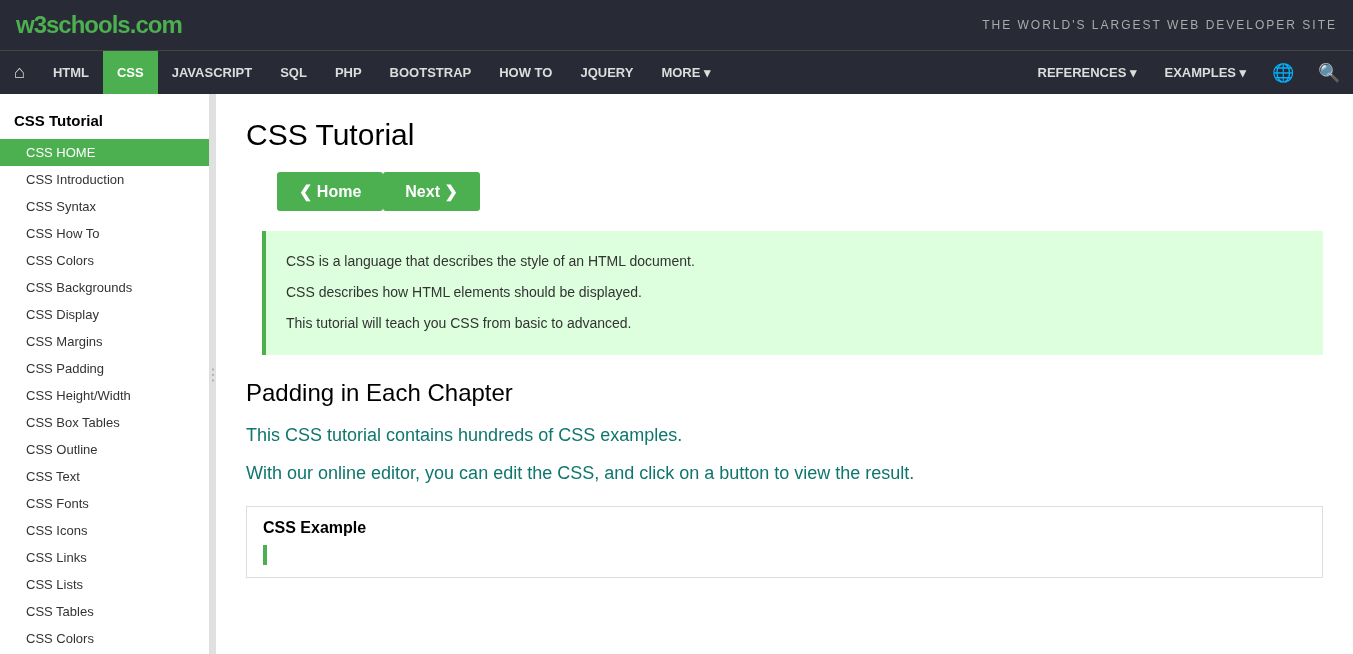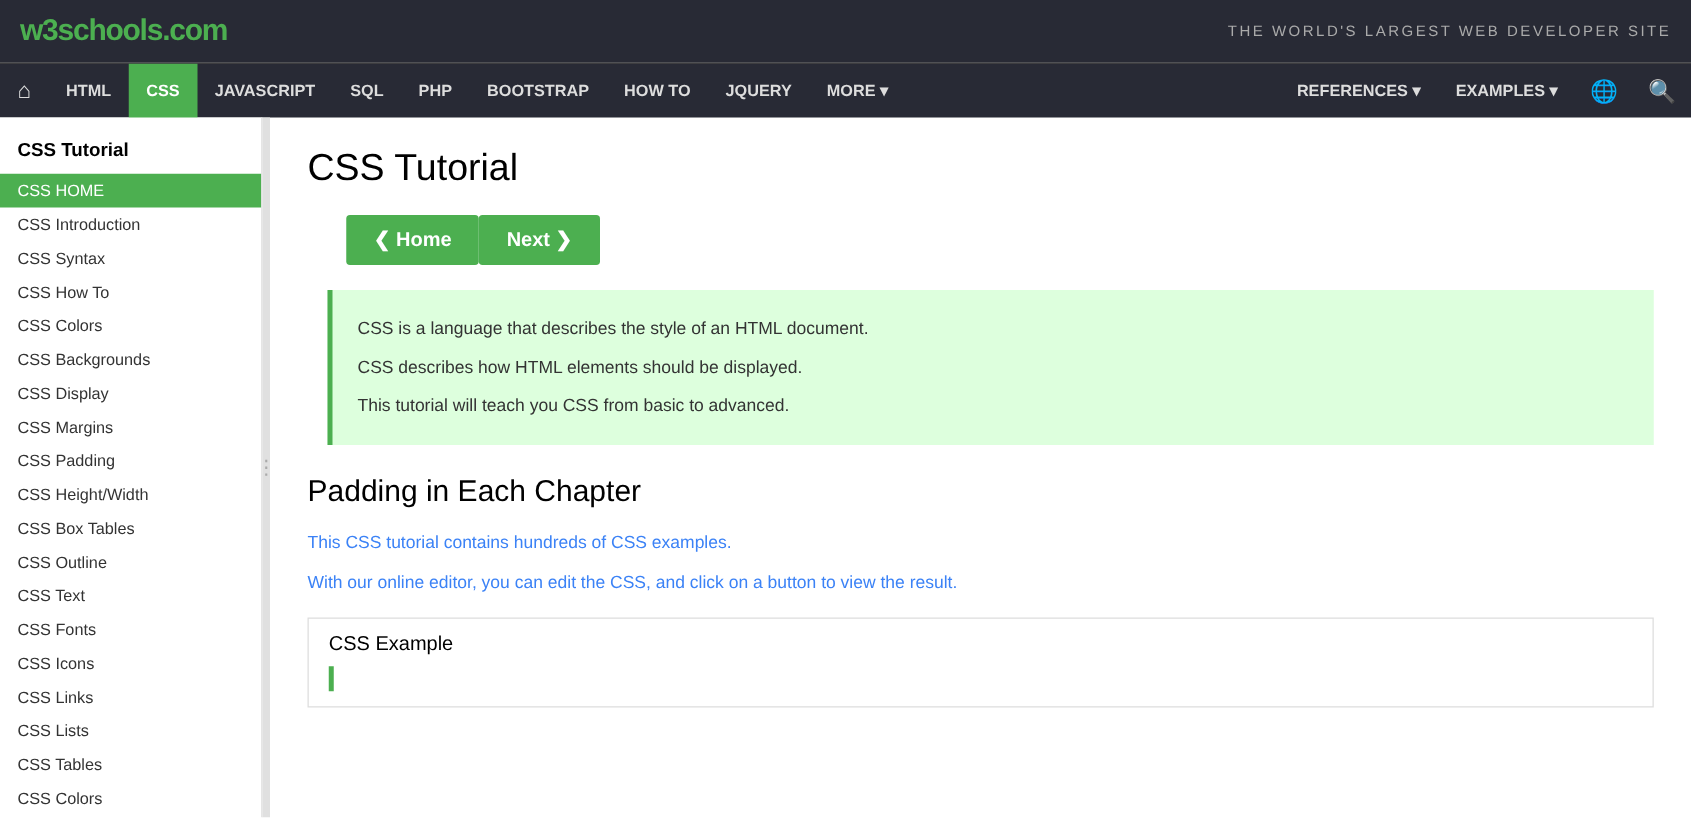--- a/index.html
+++ b/index.html
@@ -78,21 +78,21 @@
       padding-top: 10px;
     }
     #sidebar-title {
       font-size: 15px;
       font-weight: bold;
       padding: 8px 14px 10px 14px;
       color: #000;
     }
     .sidebar-item {
       display: block;
-      padding: 6px 14px;
+      padding: 6px 26px;
       font-size: 13px;
       color: #333;
       cursor: pointer;
       text-decoration: none;
     }
     .sidebar-item.active {
       background: #4caf50;
       color: #fff;
     }
 
@@ -162,35 +162,35 @@
     #info-box p:last-child { margin-bottom: 0; }
 
     
     .section-heading {
       font-size: 24px;
       font-weight: normal;
       color: #000;
       margin-bottom: 14px;
     }
     .section-text {
-      font-size: 14px;
-      color: #3b82f6;
+      font-size: 18px;
+      color: #0f766e;
       margin-bottom: 10px;
       line-height: 1.6;
     }
 
     
     #example-box {
       background: #fff;
       border: 1px solid #ddd;
       margin-top: 18px;
     }
     #example-box-title {
       font-size: 16px;
-      font-weight: normal;
+      font-weight: bold;
       padding: 12px 16px 8px 16px;
       color: #000;
     }
     #example-box-content {
       padding: 0 16px 12px 16px;
     }
     .code-line-green {
       width: 4px;
       height: 20px;
       background: #4caf50;

